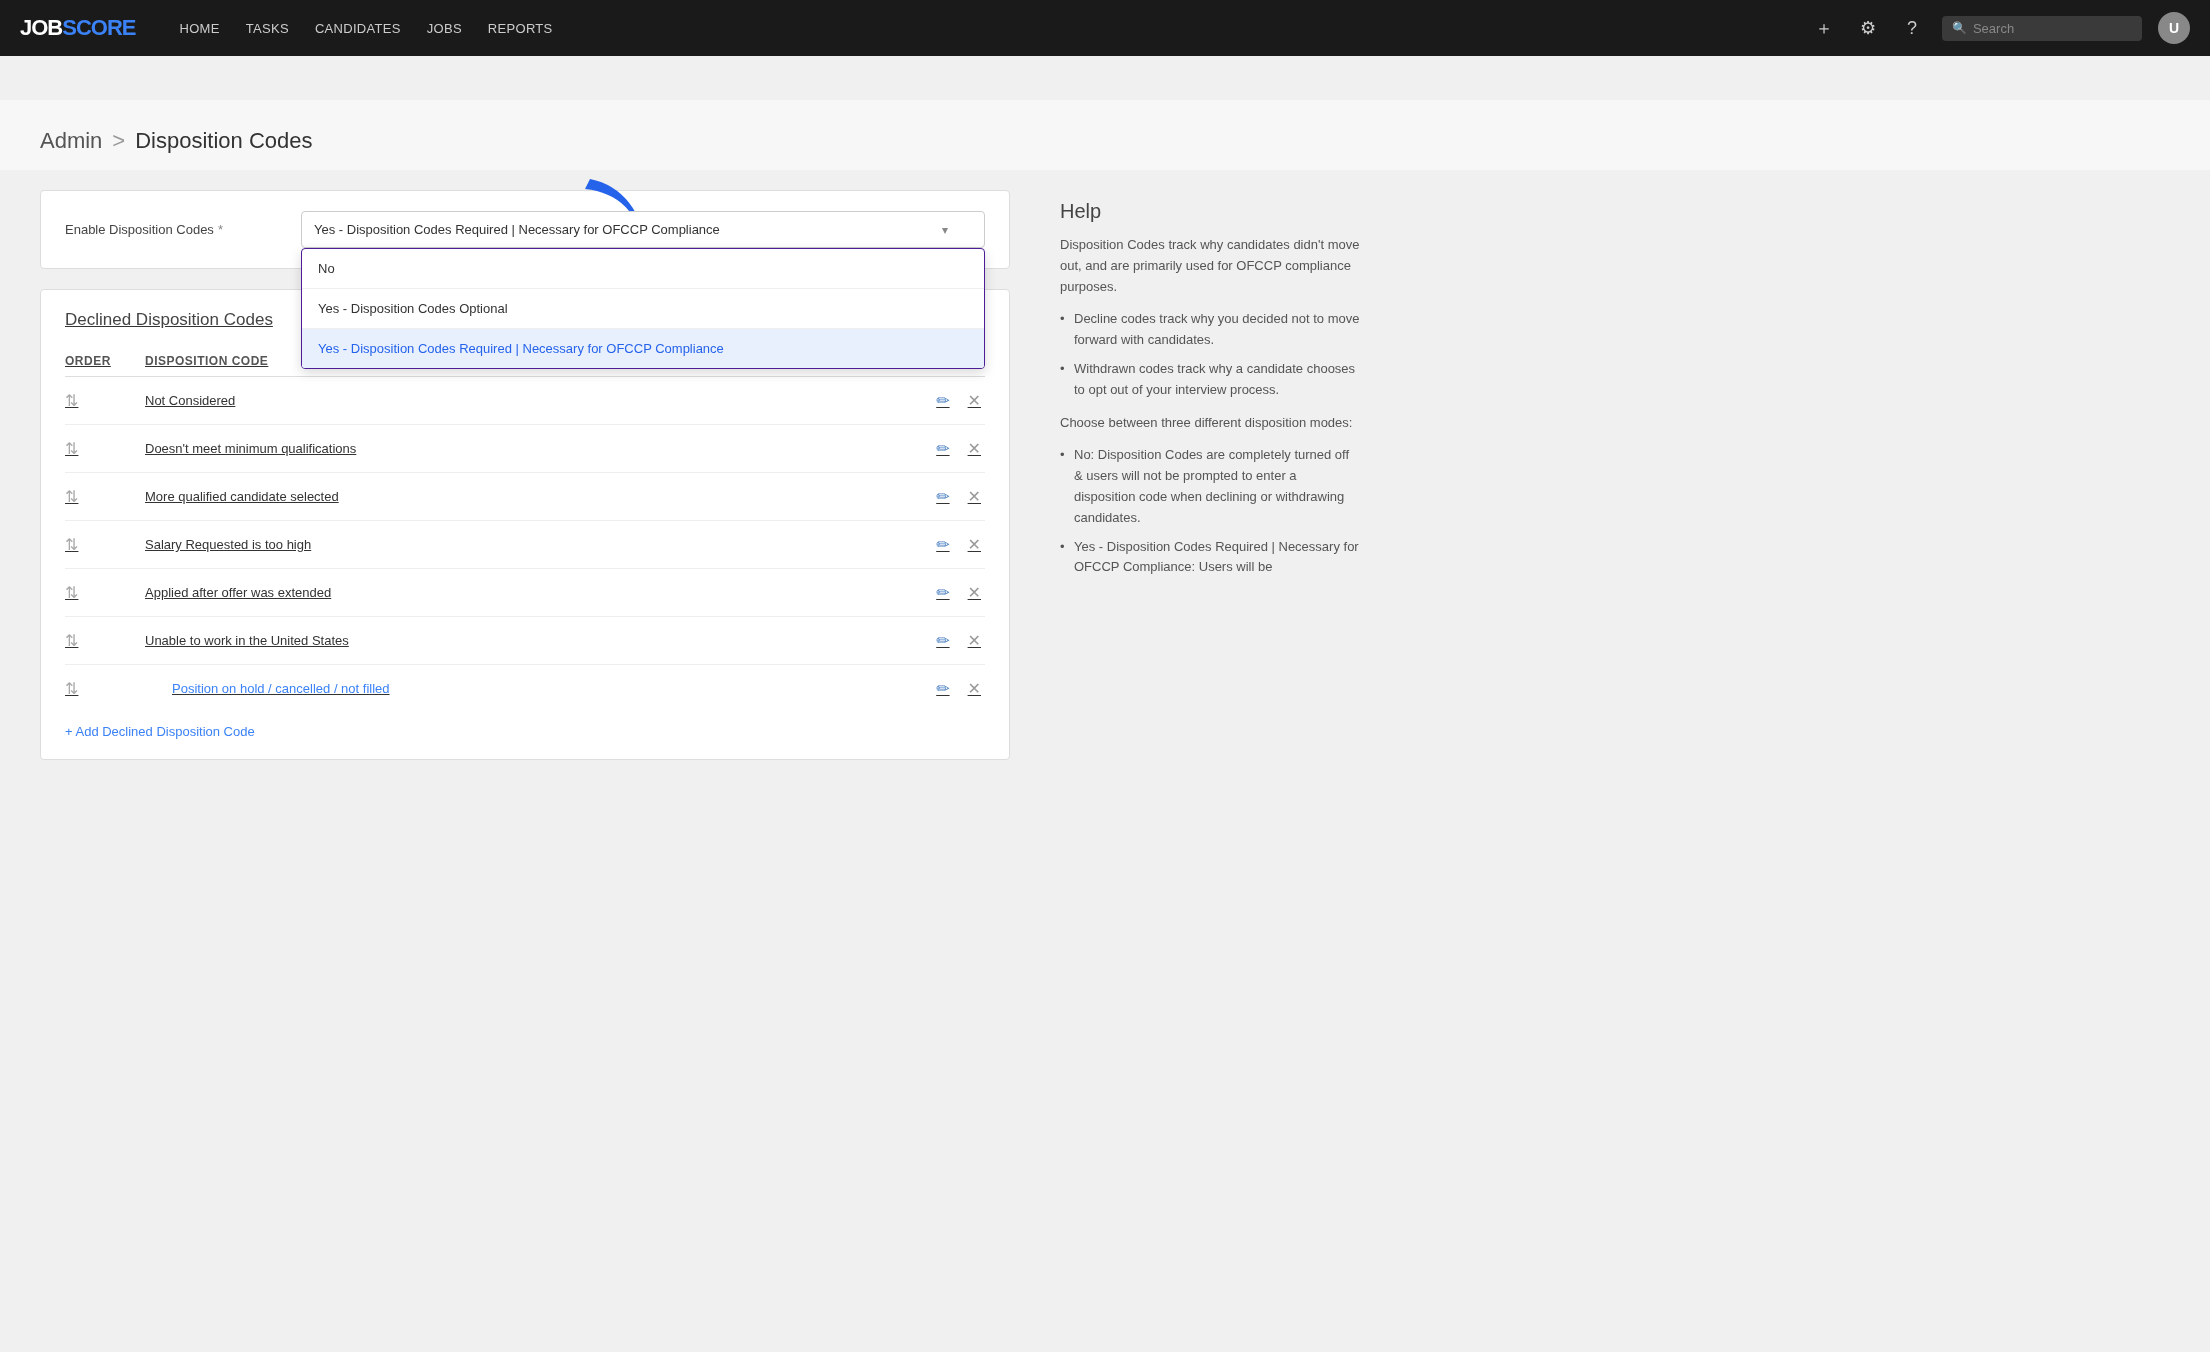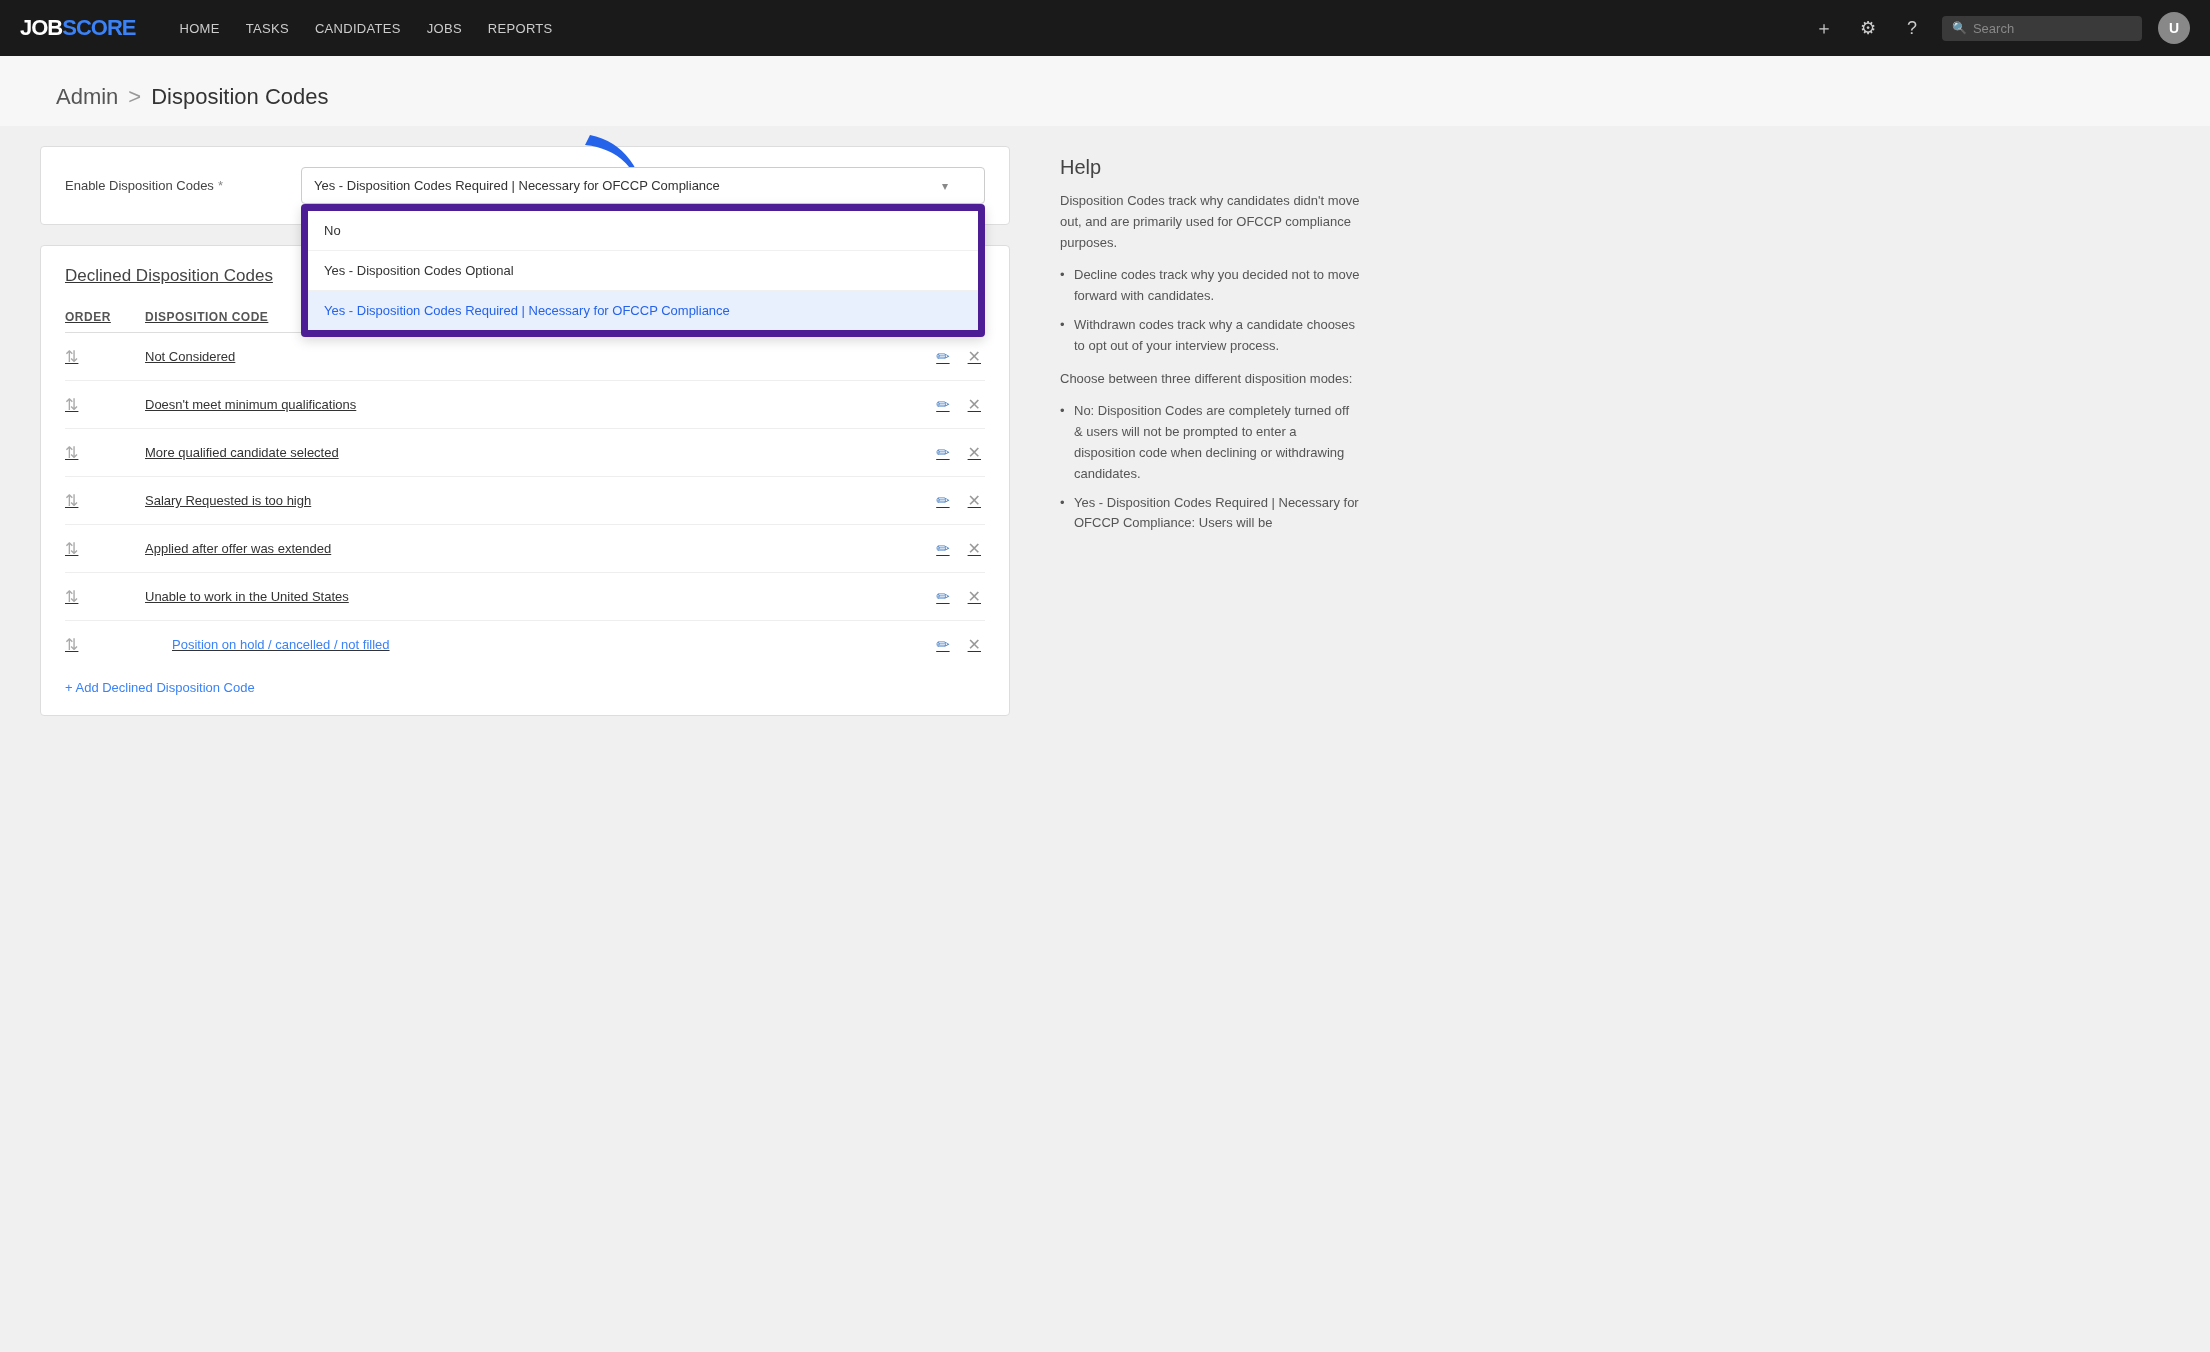--- a/index.html
+++ b/index.html
@@ -78,21 +78,22 @@
       align-items: center;
       justify-content: center;
       color: #fff;
       font-size: 14px;
       font-weight: bold;
     }
 
     
     .breadcrumb-section {
       background: #f7f7f7;
-      padding: 28px 40px 16px 56px;
+      padding: 28px 40px 16px 40px;
+      margin-top: 44px;
     }
     .breadcrumb {
       font-size: 22px;
       font-weight: 300;
       color: #333;
       display: flex;
       align-items: center;
       gap: 10px;
     }
     .breadcrumb .crumb-link { color: #555; font-weight: 400; }
@@ -156,21 +157,21 @@
       position: relative;
       z-index: 10;
     }
     .select-display .chevron { color: #888; font-size: 12px; }
     .dropdown-menu {
       position: absolute;
       top: 100%;
       left: 0;
       right: 0;
       background: #fff;
-      border: 7px solid #4c1d95;
+      border: 1px solid #4c1d95;
       border-radius: 4px;
       box-shadow: 0 4px 12px rgba(0,0,0,0.15);
       z-index: 100;
       overflow: hidden;
     }
     .dropdown-item {
       padding: 12px 16px;
       font-size: 13px;
       color: #333;
       cursor: pointer;

